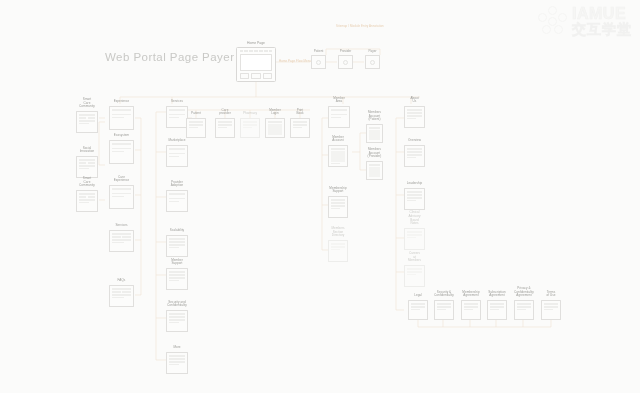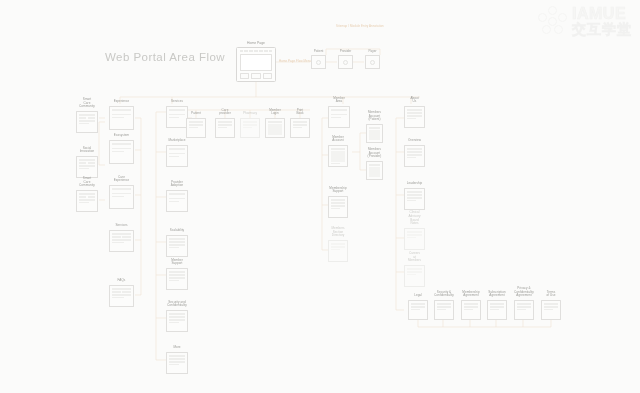--- a/index.html
+++ b/index.html
@@ -197,21 +197,21 @@
       <path d="M418,327 L551,327"></path>
       <path d="M418,320 L418,327"></path>
       <path d="M443,320 L443,327"></path>
       <path d="M470,320 L470,327"></path>
       <path d="M496,320 L496,327"></path>
       <path d="M523,320 L523,327"></path>
       <path d="M551,320 L551,327"></path>
     </g>
   </svg>
 
-  <div class="title" style="left:105px;top:51px;">Web Portal Area Flow</div>
+  <div class="title" style="left:105px;top:51px;">Web Portal Page Payer</div>
 
   <div class="home" style="left:236px;top:47px;width:40px;height:35px;">
     <div class="lbl">Home Page</div>
     <div class="shell">
       <div class="navrow">
         <i></i>
           <i></i>
           <i></i>
           <i></i>
           <i></i>

